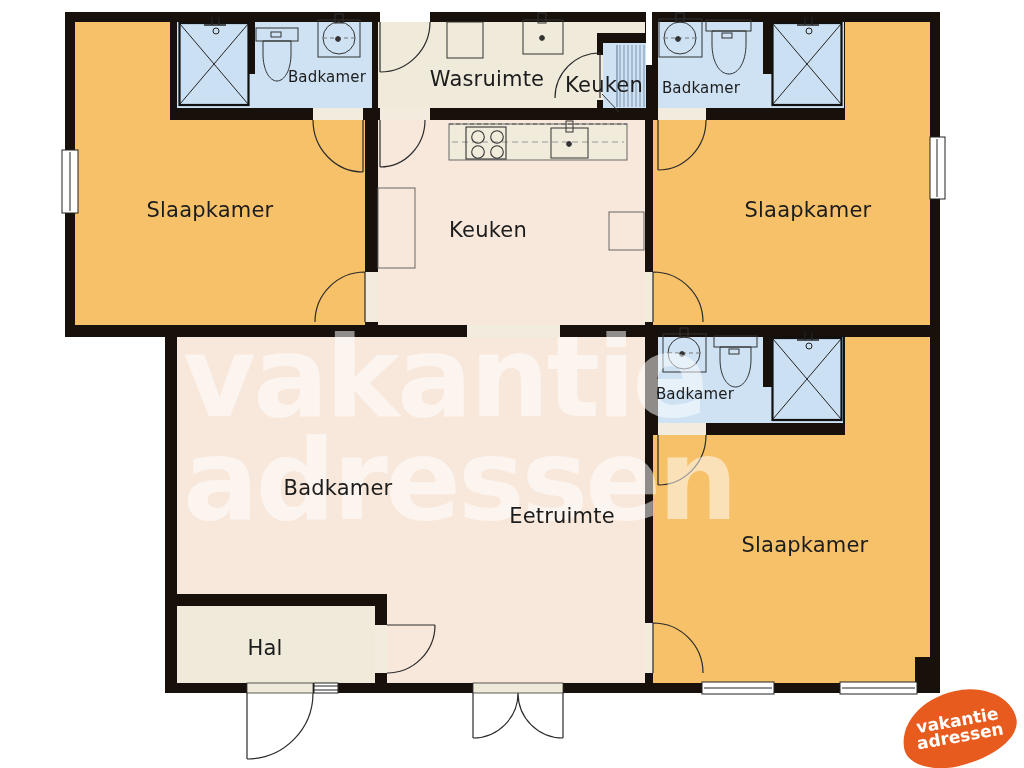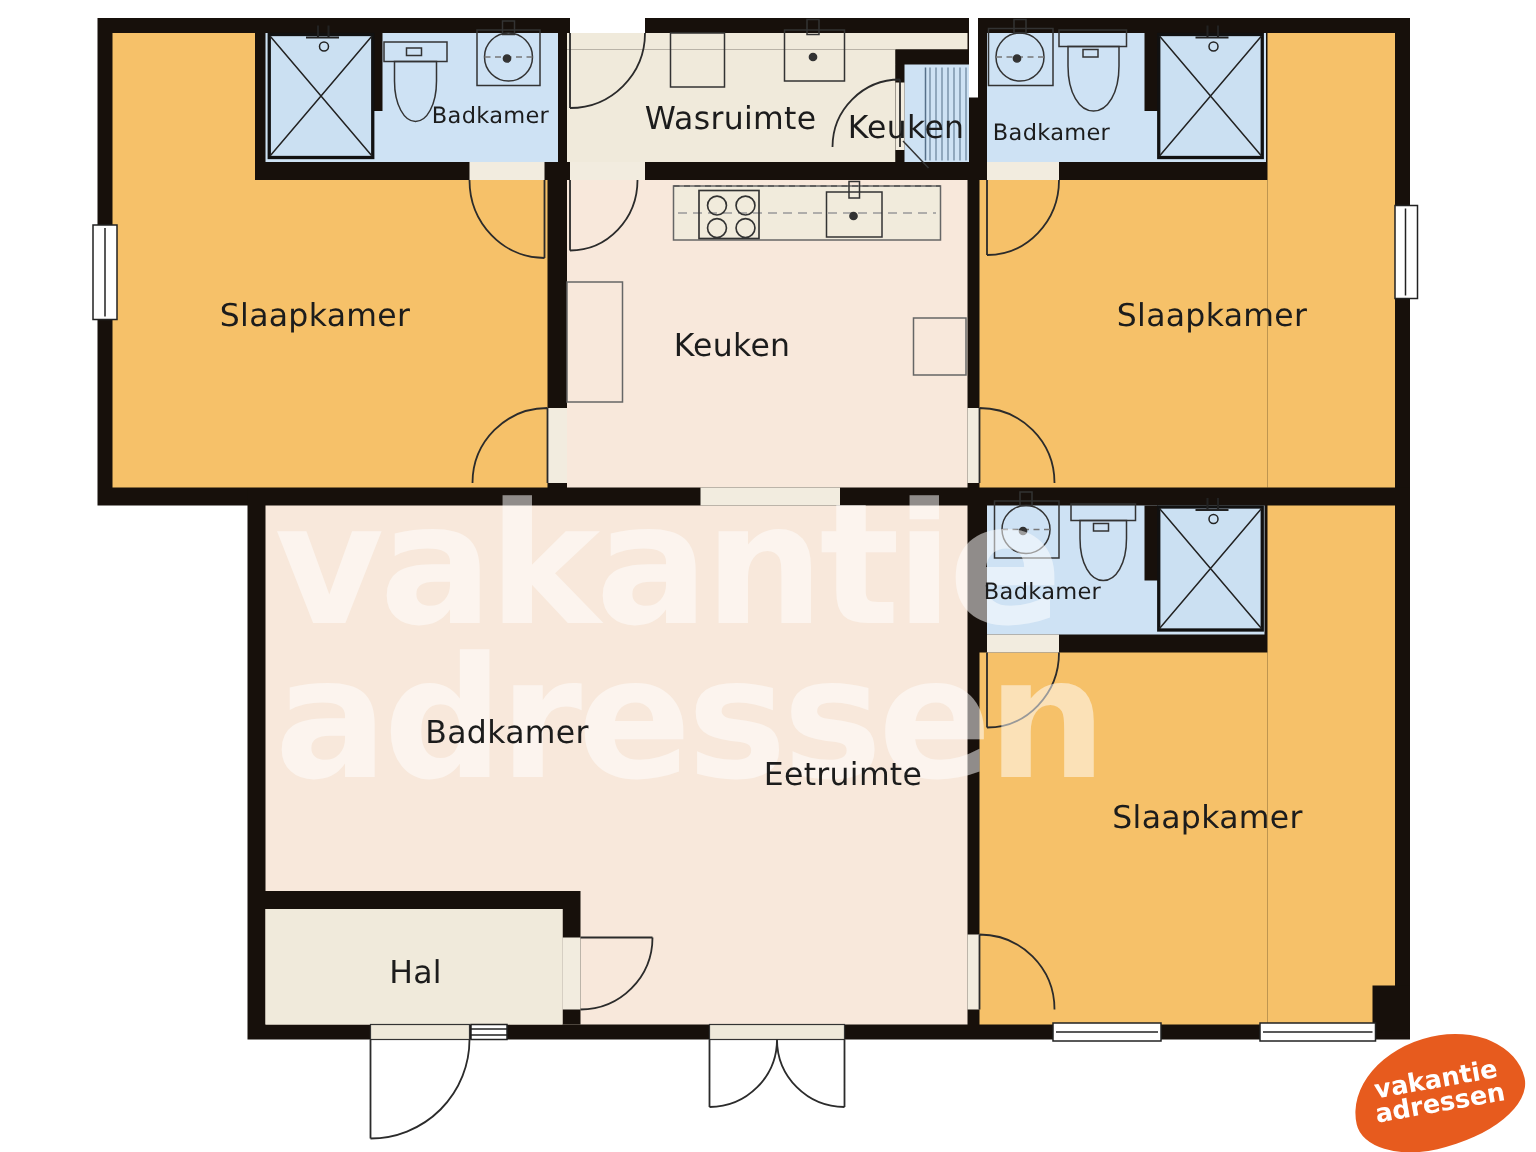--- a/index.html
+++ b/index.html
@@ -213,21 +213,21 @@
   <div class="lbl" style="left:808px;top:210px">Slaapkamer</div>
   <div class="lbl" style="left:805px;top:545px">Slaapkamer</div>
   <div class="lbl" style="left:327px;top:77px;font-size:15px">Badkamer</div>
   <div class="lbl" style="left:701px;top:88px;font-size:15px">Badkamer</div>
   <div class="lbl" style="left:695px;top:394px;font-size:15px">Badkamer</div>
   <div class="lbl" style="left:487px;top:79px">Wasruimte</div>
   <div class="lbl" style="left:604px;top:85px">Keuken</div>
   <div class="lbl" style="left:488px;top:230px">Keuken</div>
   <div class="lbl" style="left:338px;top:488px">Badkamer</div>
   <div class="lbl" style="left:562px;top:516px">Eetruimte</div>
-  <div class="lbl" style="left:277px;top:648px">Hal</div>
+  <div class="lbl" style="left:265px;top:648px">Hal</div>
 
   <div class="logo">
     <div class="logo-text">
       <div>vakantie</div>
       <div>adressen</div>
     </div>
   </div>
 
 </div>
 

